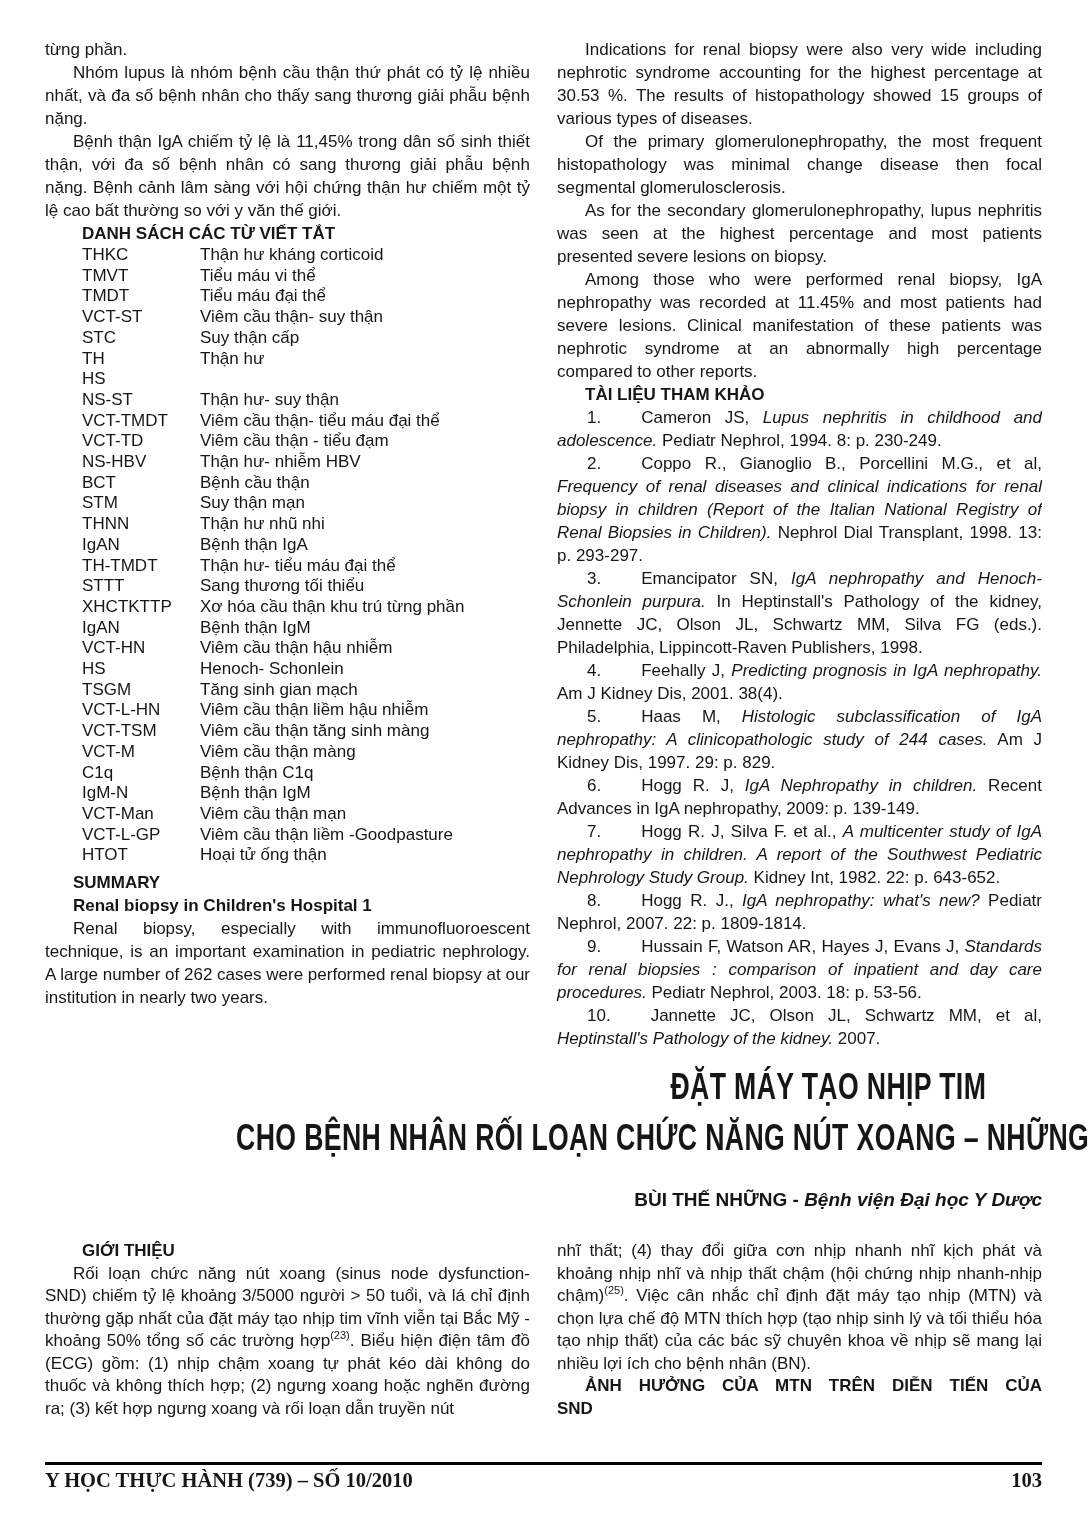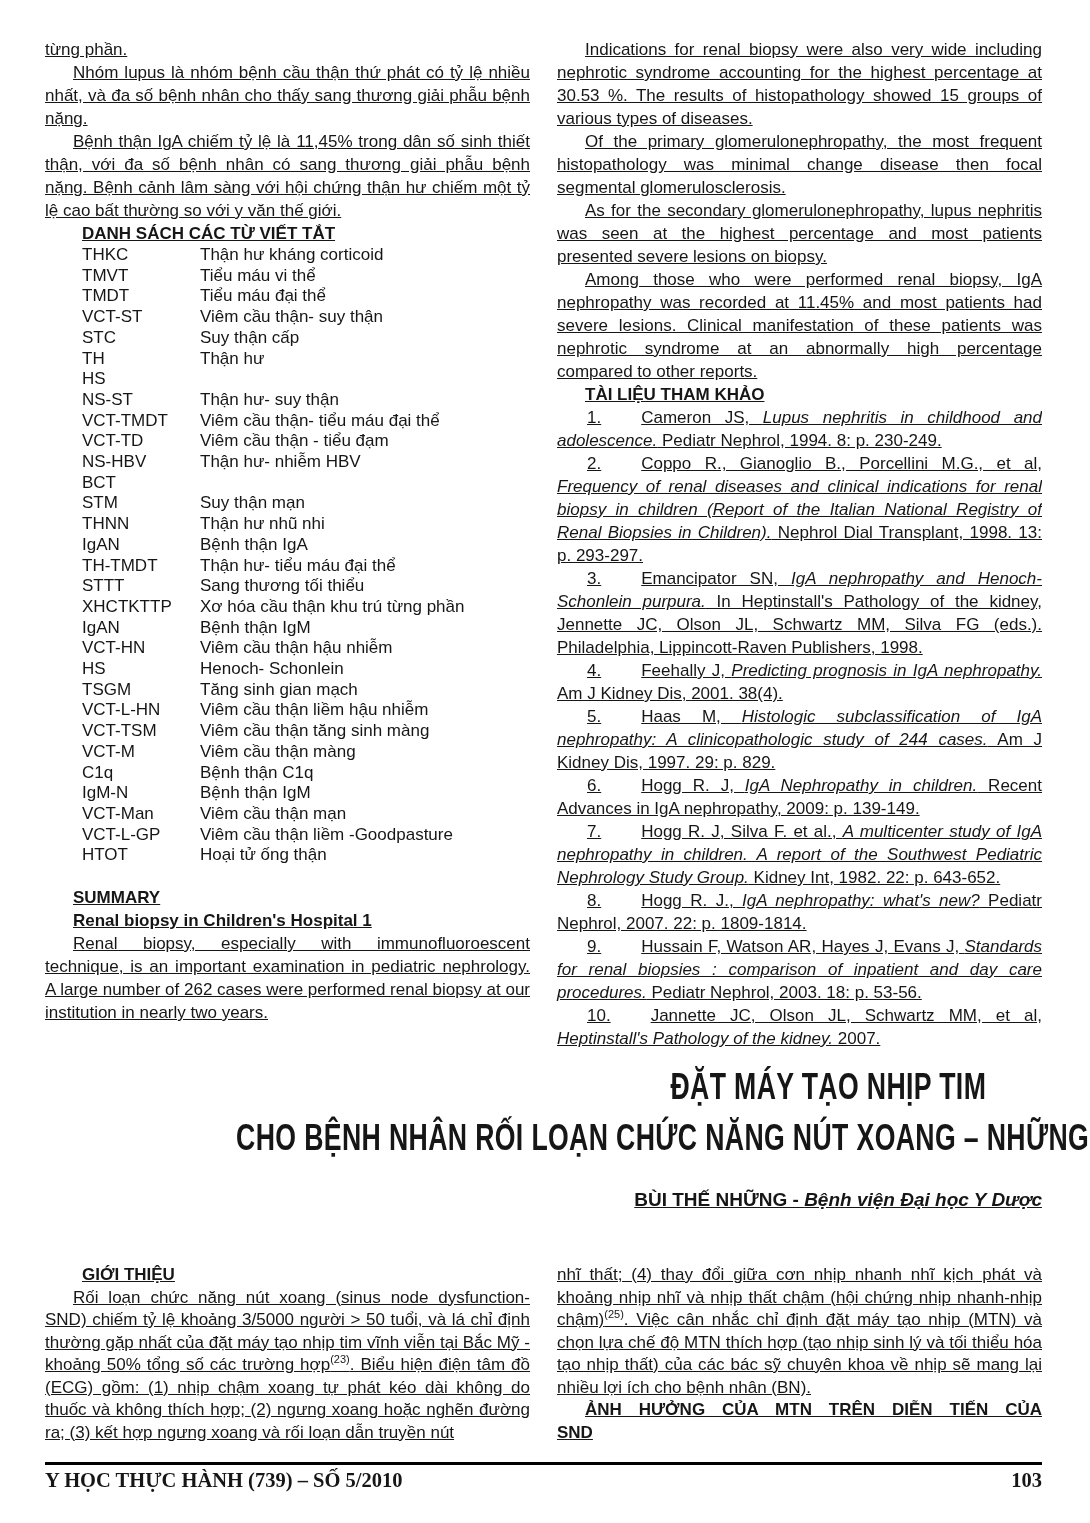--- a/index.html
+++ b/index.html
@@ -12,30 +12,30 @@
     overflow: hidden;
   }
   .page {
     position: absolute; inset: 0;
     padding: 38px 48px 0 45px;
     box-sizing: border-box;
   }
   .cols { display: flex; gap: 27px; }
   .col { width: 485px; flex: none; }
   .sec1 { height: 1012px; overflow: hidden; }
-  p { margin: 0; font-size: 17px; line-height: 23px; text-align: justify; text-decoration: underline; }
+  p { margin: 0; font-size: 17px; line-height: 23px; text-align: justify; }
   .ind { text-indent: 28px; }
   .ind37 { text-indent: 37px; }
   .b { font-weight: bold; }
   
   .abbrev { margin-left: 37px; }
   .abbrev-row { display: flex; font-size: 17px; line-height: 20.7px; }
   .abbrev-abbr { width: 118px; flex: none; }
   .abbrev-meaning { flex: 1; }
-  .summary-gap { margin-top: 20px; }
+  .summary-gap { margin-top: 5px; }
   
   .ref { text-indent: 30px; }
   .ref .ref-num { margin-right: 40px; }
   sup { font-size: 11px; line-height: 0; vertical-align: super; }
   
   .title1, .title2 { text-align: right; font-weight: bold; white-space: nowrap; }
   .title1 { margin-top: 16px; line-height: 42px; }
   .title2 { line-height: 46px; }
   .title-inner {
     display: inline-block;
@@ -44,21 +44,21 @@
     transform-origin: center center;
     letter-spacing: 0.5px;
   }
   .author {
     margin-top: 20px;
     text-align: right;
     font-weight: bold;
     font-size: 19px;
     line-height: 24px;
   }
-  .sec2 { margin-top: 52px; align-items: center; }
+  .sec2 { margin-top: 28px; align-items: center; }
   .sec2 p { line-height: 22.5px; }
   .sect-l1 {
     font-weight: bold;
     text-indent: 28px;
     text-align: justify;
     text-align-last: justify;
   }
   
   .footer {
     position: absolute;
@@ -140,20 +140,21 @@
             <span class="abbrev-meaning">Viêm cầu thận - tiểu đạm</span>
           </div>
 
           <div class="abbrev-row">
             <span class="abbrev-abbr">NS-HBV</span>
             <span class="abbrev-meaning">Thận hư- nhiễm HBV</span>
           </div>
 
           <div class="abbrev-row">
             <span class="abbrev-abbr">BCT</span>
+            <span class="abbrev-meaning">Bệnh cầu thận</span>
           </div>
 
           <div class="abbrev-row">
             <span class="abbrev-abbr">STM</span>
             <span class="abbrev-meaning">Suy thận mạn</span>
           </div>
 
           <div class="abbrev-row">
             <span class="abbrev-abbr">THNN</span>
             <span class="abbrev-meaning">Thận hư nhũ nhi</span>
@@ -292,16 +293,16 @@
       <p class="ind"><span>Rối loạn chức năng nút xoang (sinus node dysfunction- SND) chiếm tỷ lệ khoảng 3/5000 người &gt; 50 tuổi, và lá chỉ định thường gặp nhất của đặt máy tạo nhịp tim vĩnh viễn tại Bắc Mỹ - khoảng 50% tổng số các trường hợp</span><sup>(23)</sup><span>. Biểu hiện điện tâm đồ (ECG) gồm: (1) nhịp chậm xoang tự phát kéo dài không do thuốc và không thích hợp; (2) ngưng xoang hoặc nghẽn đường ra; (3) kết hợp ngưng xoang và rối loạn dẫn truyền nút</span></p>
     </div>
     <div class="col">
       <p><span>nhĩ thất; (4) thay đổi giữa cơn nhịp nhanh nhĩ kịch phát và khoảng nhịp nhĩ và nhịp thất chậm (hội chứng nhịp nhanh-nhịp chậm)</span><sup>(25)</sup><span>. Việc cân nhắc chỉ định đặt máy tạo nhịp (MTN) và chọn lựa chế độ MTN thích hợp (tạo nhịp sinh lý và tối thiểu hóa tạo nhịp thất) của các bác sỹ chuyên khoa về nhịp sẽ mang lại nhiều lợi ích cho bệnh nhân (BN).</span></p>
       <p class="sect-l1">ẢNH HƯỞNG CỦA MTN TRÊN DIỄN TIẾN CỦA</p>
       <p class="b">SND</p>
     </div>
   </div>
 
   <div class="footer">
-    <span>Y HỌC THỰC HÀNH (739) – SỐ 5/2010</span>
+    <span>Y HỌC THỰC HÀNH (739) – SỐ 10/2010</span>
     <span>103</span>
   </div>
 </div>
 
 </body></html>

